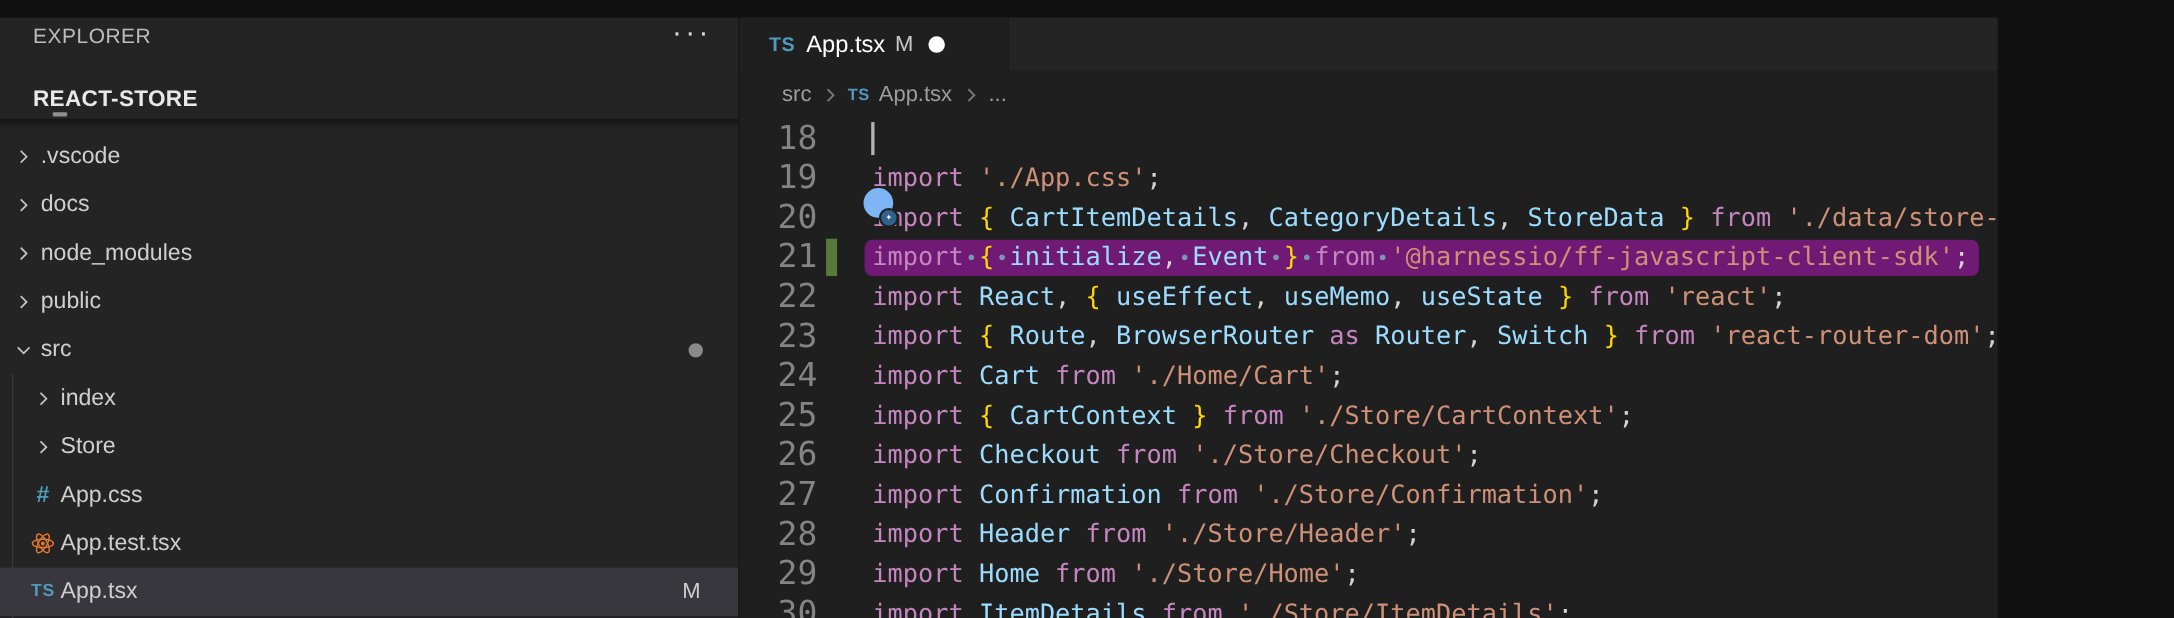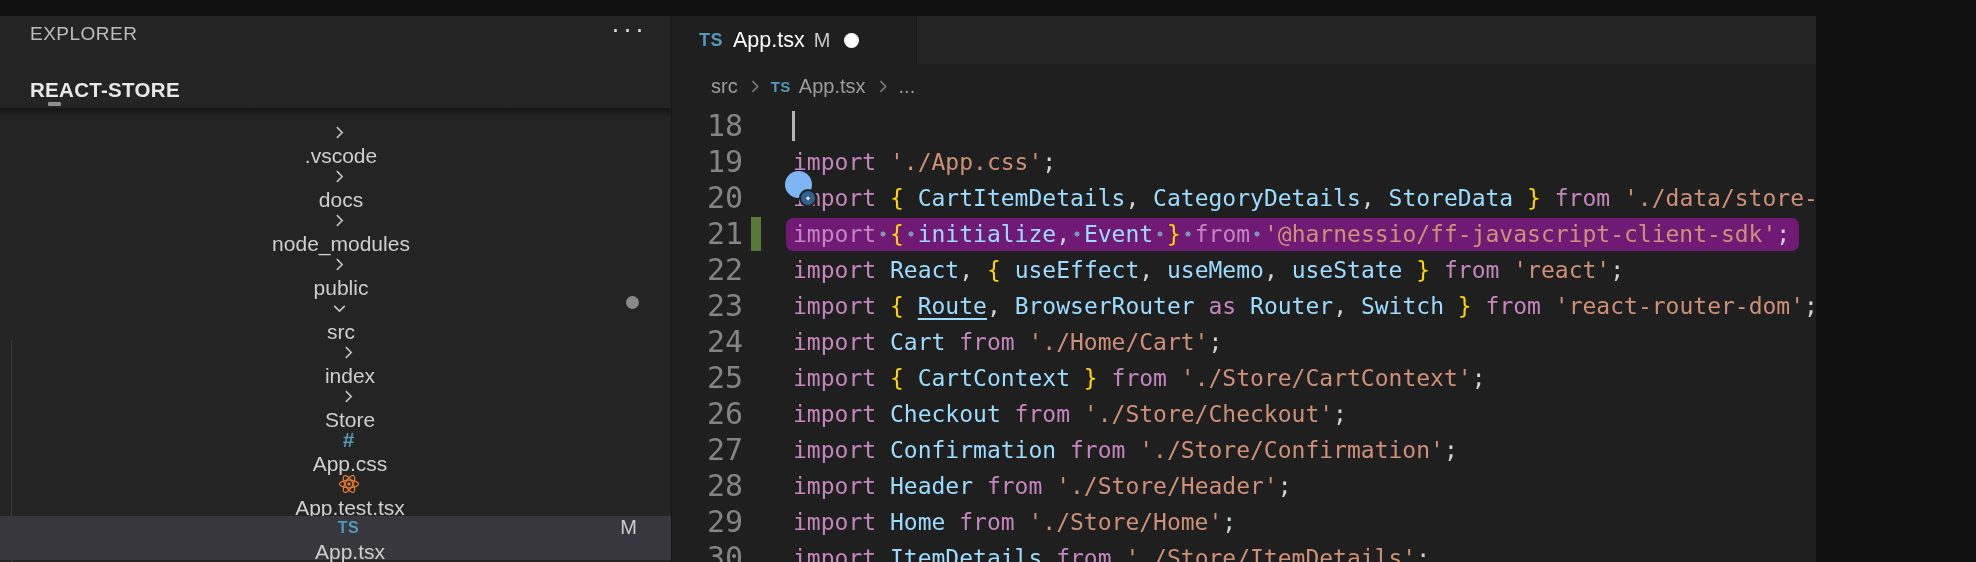--- a/index.html
+++ b/index.html
@@ -19,21 +19,21 @@
     letter-spacing:3px; color:#d8d8d8; cursor:pointer; }
   .section-header { position:absolute; left:0; top:56px; right:0; height:36px;text-align:center; }
   .section-label { position:absolute; left:30px; top:6px; font-size:20.5px;
     font-weight:bold; color:#e8e8e8; letter-spacing:0.3px; }
   .tree-shadow { position:absolute; left:0; top:92px; right:0; height:9px;
     background:linear-gradient(rgba(0,0,0,0.42), rgba(0,0,0,0)); z-index:3; }
   .cut-row-sliver { position:absolute; left:48px; top:86px; width:13px; height:4px;
     background:#8f8f8f; border-radius:1px; }
   .tree { position:absolute; left:0; top:104px; right:0; }
   .tree-row { position:relative; height:44px; display:flex; align-items:center;
-    cursor:pointer;flex-direction:column; }
+    cursor:pointer; }
   .tree-row.selected { background:#37373d; }
   .tree-row .slot { width:26px; height:24px; display:flex; align-items:center;
     justify-content:center; flex:none; }
   .lv0 { padding-left:8px; }
   .lv1 { padding-left:26px; }
   .tree-label { font-size:21px; color:#cfcfcf; margin-left:3px; white-space:nowrap; }
   .css-glyph { font-size:21px; font-weight:bold; color:#519aba; }
   .ts-glyph { font-size:16px; font-weight:bold; color:#519aba; letter-spacing:0.5px; }
   .git-badge { position:absolute; right:34px; font-size:20px; color:#cdcdcd; }
   .dot-badge { position:absolute; right:32px; width:13px; height:13px;
@@ -61,21 +61,21 @@
   .code-area { position:absolute; left:0; top:92px; right:0; bottom:0;
     font-family:"DejaVu Sans Mono", monospace; font-size:23px; }
   .line { position:relative; height:36px; line-height:36px; padding-left:120px;
     white-space:pre; cursor:text; }
   .lnum { position:absolute; left:0; top:0; width:70px; text-align:right;
     color:#848484; font-size:30px; }
   .gutter-added { position:absolute; left:78px; top:1px; bottom:1px; width:10px;
     background:#587a38; }
   .tk-kw  { color:#c586c0; }
   .tk-id  { color:#9cdcfe; }
-  .tk-idu { color:#9cdcfe; text-decoration:underline; text-underline-offset:4px; }
+  .tk-idu { color:#9cdcfe; text-underline-offset:4px; }
   .tk-br  { color:#ffd700; }
   .tk-str { color:#ce9178; }
   .tk-pun { color:#d4d4d4; }
   .code-sel { background:#701a75; border-radius:7px; padding:3px 9px 4px 7px;
     margin-left:-7px; }
   .code-sel .tk-ws { background:radial-gradient(circle, #7d95b5 2.2px, rgba(0,0,0,0) 2.9px); }
   .cursor { position:absolute; left:119px; top:3px; width:2.5px; height:30px;
     background:#b4b4b4; }
   .ai-marker { position:absolute; left:112px; top:-9px; width:27px; height:27px;
     border-radius:50%; background:#7db5f5; z-index:4; }

